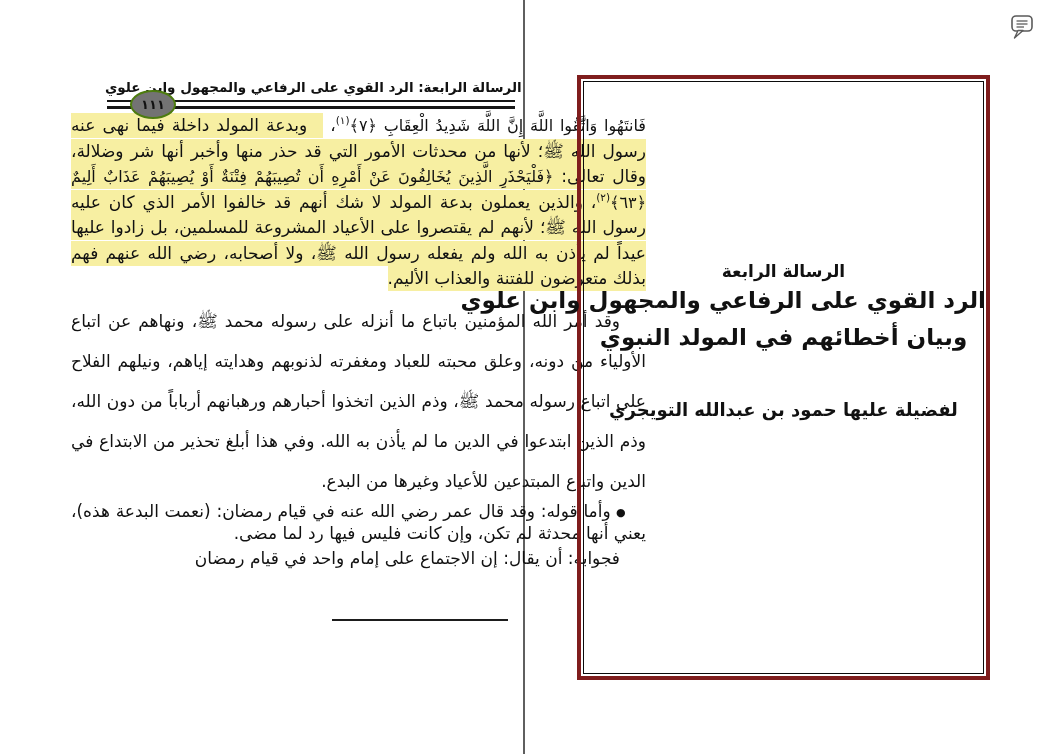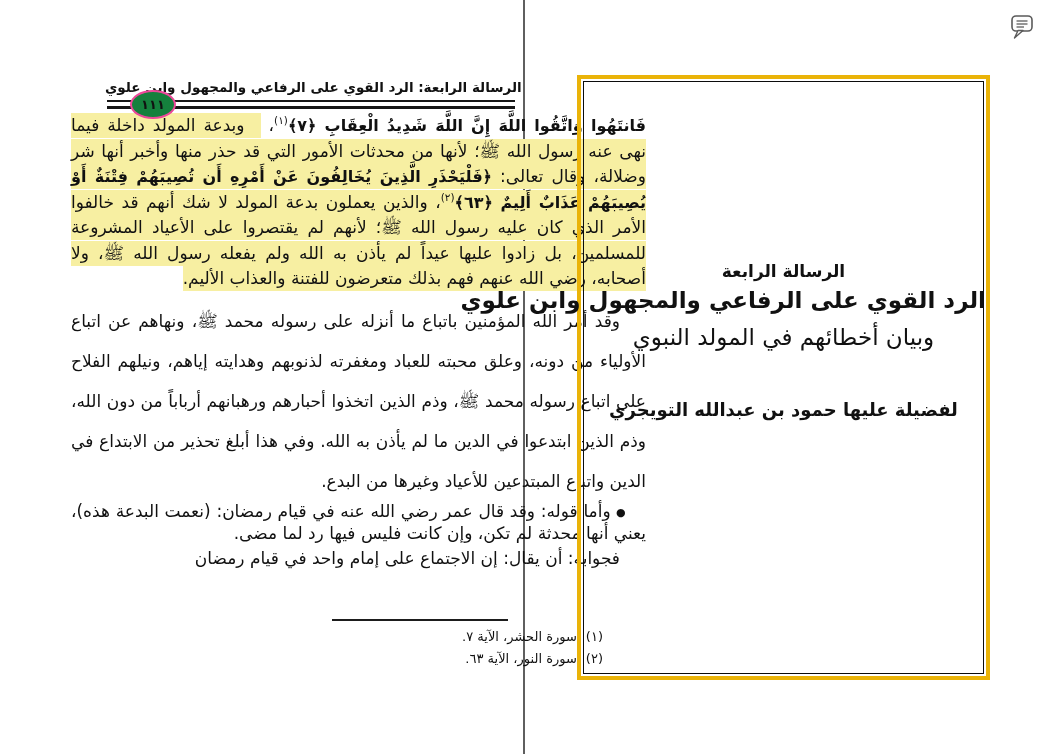--- a/index.html
+++ b/index.html
@@ -11,45 +11,45 @@
   .page-divider{position:absolute;left:523px;top:0;width:2px;height:754px;background:#5f5f5f;}
   
   .comment-btn{position:absolute;left:1008px;top:12px;width:28px;height:32px;cursor:pointer;background:none;border:none;padding:0;}
   
   .left-page{position:absolute;left:0;top:0;width:611px;height:754px;direction:rtl;margin-left:45px;}
   .lp-header{position:absolute;top:79px;right:53px;left:60px;text-align:left;direction:rtl;
     font-size:13.5px;font-weight:bold;letter-spacing:0;white-space:nowrap;text-align:left;}
   .lp-header span{float:left;}
   .lp-rule{position:absolute;top:100px;left:62px;width:408px;height:9px;box-sizing:border-box;
     border-top:2px solid #161616;border-bottom:3px solid #161616;}
-  .lp-pagenum{position:absolute;top:90px;left:85px;width:42px;height:25px;background:#15803d;
-    border:2px solid #ec4899;border-radius:50%;display:flex;align-items:center;justify-content:center;
+  .lp-pagenum{position:absolute;top:90px;left:85px;width:42px;height:25px;background:#737373;
+    border:2px solid #4d7c0f;border-radius:50%;display:flex;align-items:center;justify-content:center;
     font-size:13px;font-weight:bold;z-index:2;}
   .lp-body{position:absolute;top:113px;left:26px;right:10px;direction:rtl;text-align:justify;}
   .lp-body p{margin:0;}
   .p1{font-size:17px;line-height:25.5px;}
   .p2{font-size:17px;line-height:40px;margin-top:9px !important;text-indent:26px;}
   .p3{font-size:17px;line-height:21px;text-indent:20px;}
   .p4{font-size:17px;line-height:28px;text-indent:26px;}
   mark.hl{background:#f7efa2;color:inherit;padding:2px 16px 3px 0;}
-  .quran{font-weight:bold;font-size:16px;}
+  .quran{font-weight:normal;font-size:16px;}
   .fnref{font-size:10.5px;vertical-align:super;line-height:0;}
   .bullet{font-size:11px;vertical-align:1px;}
   .fn-rule{position:absolute;top:619px;left:287px;width:176px;height:2px;background:#1d1d1d;}
   .lp-footnotes{position:absolute;top:626px;right:53px;direction:rtl;text-align:right;
     font-size:13px;line-height:22px;}
   .lp-footnotes .fn-marker{margin-left:9px;}
   
   .right-page{position:absolute;left:524px;top:0;width:514px;height:754px;}
-  .frame-outer{position:absolute;left:53px;top:75px;width:405px;height:597px;border:4px solid #eab308;}
+  .frame-outer{position:absolute;left:53px;top:75px;width:405px;height:597px;border:4px solid #7f1d1d;}
   .frame-inner{position:absolute;inset:2px;border:1px solid #0b0b0b;}
   .frame-content{position:absolute;inset:0;direction:rtl;text-align:center;}
   .series-title{position:absolute;top:182px;left:0;right:0;font-size:17px;font-weight:bold;}
   .main-title-1{position:absolute;top:208px;left:0;right:0;font-size:23px;font-weight:bold;white-space:nowrap;padding-left:39px;}
-  .main-title-2{position:absolute;top:245px;left:0;right:0;font-size:23px;font-weight:normal;white-space:nowrap;}
+  .main-title-2{position:absolute;top:245px;left:0;right:0;font-size:23px;font-weight:bold;white-space:nowrap;}
   .author-line{position:absolute;top:320px;left:0;right:0;font-size:18px;font-weight:bold;white-space:nowrap;}
 </style>
 </head>
 <body>
 
 <div class="screen">
 
   <div class="page-divider"></div>
 
   <button class="comment-btn" title="">
@@ -78,28 +78,20 @@
 
       <p class="p2">وقد أمر الله المؤمنين باتباع ما أنزله على رسوله محمد ﷺ، ونهاهم عن اتباع الأولياء من دونه، وعلق محبته للعباد ومغفرته لذنوبهم وهدايته إياهم، ونيلهم الفلاح على اتباع رسوله محمد ﷺ، وذم الذين اتخذوا أحبارهم ورهبانهم أرباباً من دون الله، وذم الذين ابتدعوا في الدين ما لم يأذن به الله. وفي هذا أبلغ تحذير من الابتداع في الدين واتباع المبتدعين للأعياد وغيرها من البدع.</p>
 
       <p class="p3"><span class="bullet">●</span><span> وأما قوله: وقد قال عمر رضي الله عنه في قيام رمضان: (نعمت البدعة هذه)، يعني أنها محدثة لم تكن، وإن كانت فليس فيها رد لما مضى.</span></p>
 
       <p class="p4">فجوابه: أن يقال: إن الاجتماع على إمام واحد في قيام رمضان</p>
     </div>
 
     <div class="fn-rule"></div>
 
-    <div class="lp-footnotes">
-      <div>
-        <span class="fn-marker">(١)</span><span>سورة الحشر، الآية ٧.</span>
-      </div>
-      <div>
-        <span class="fn-marker">(٢)</span><span>سورة النور، الآية ٦٣.</span>
-      </div>
-    </div>
   </div>
 
   <div class="right-page">
     <div class="frame-outer">
       <div class="frame-inner"></div>
       <div class="frame-content">
         <div class="series-title">الرسالة الرابعة</div>
         <div class="main-title-1">الرد القوي على الرفاعي والمجهول وابن علوي</div>
         <div class="main-title-2">وبيان أخطائهم في المولد النبوي</div>
         <div class="author-line">لفضيلة عليها حمود بن عبدالله التويجري</div>

